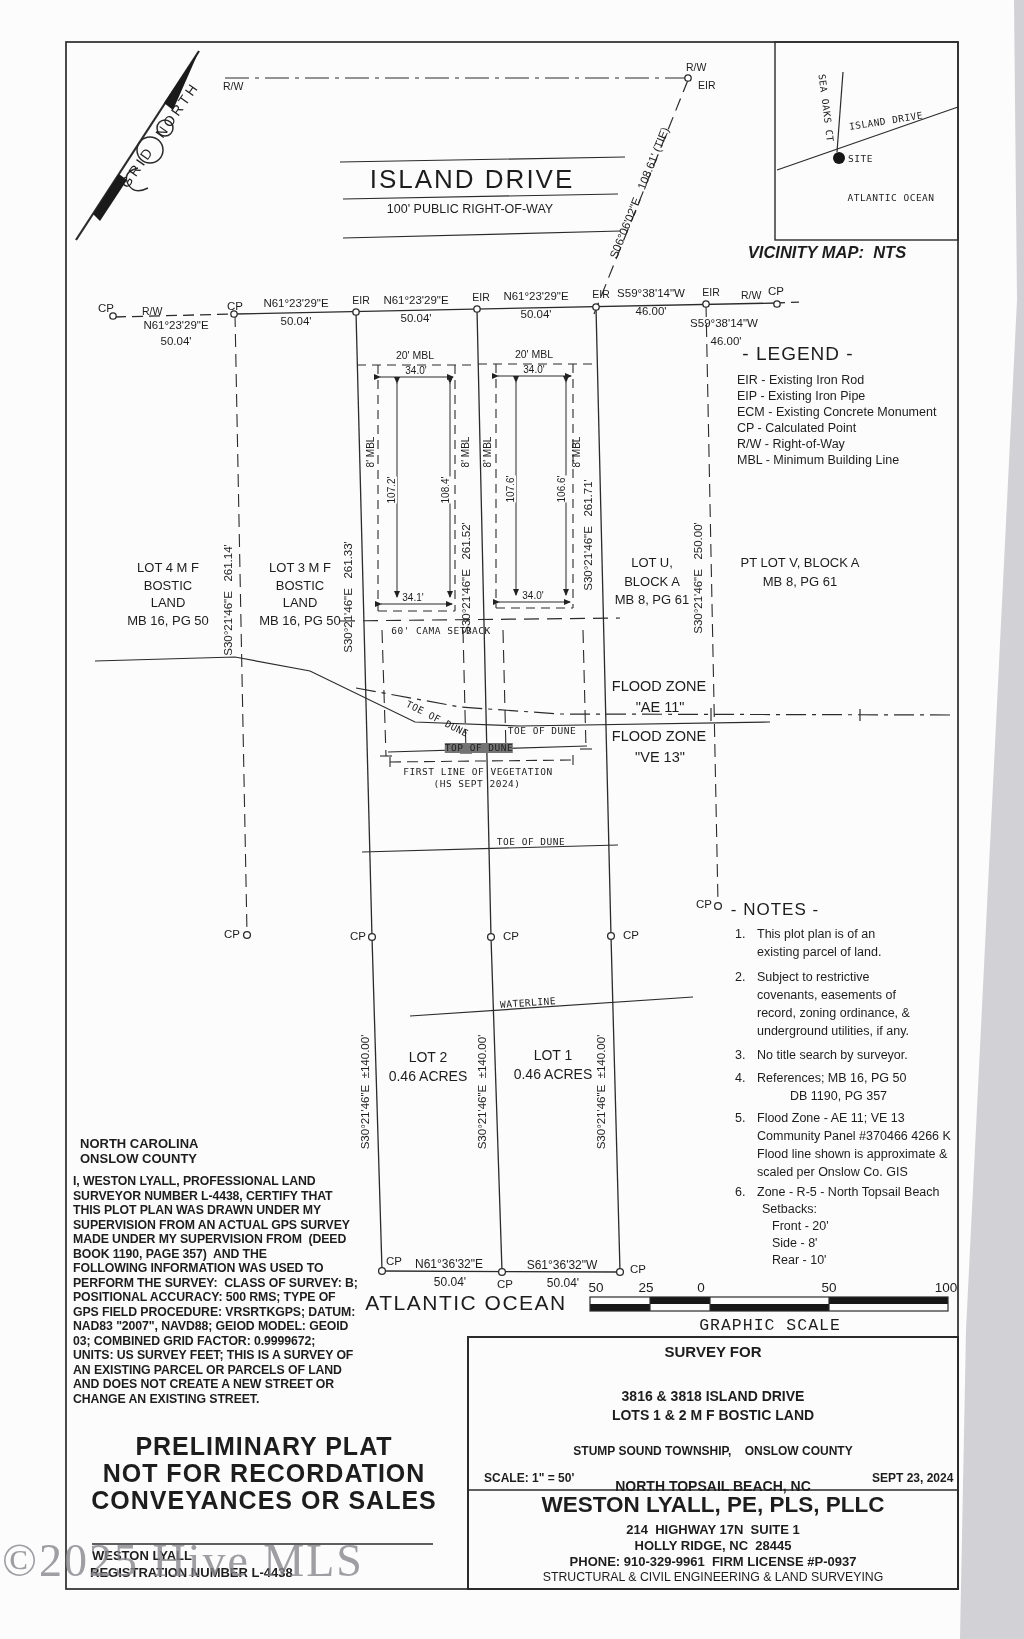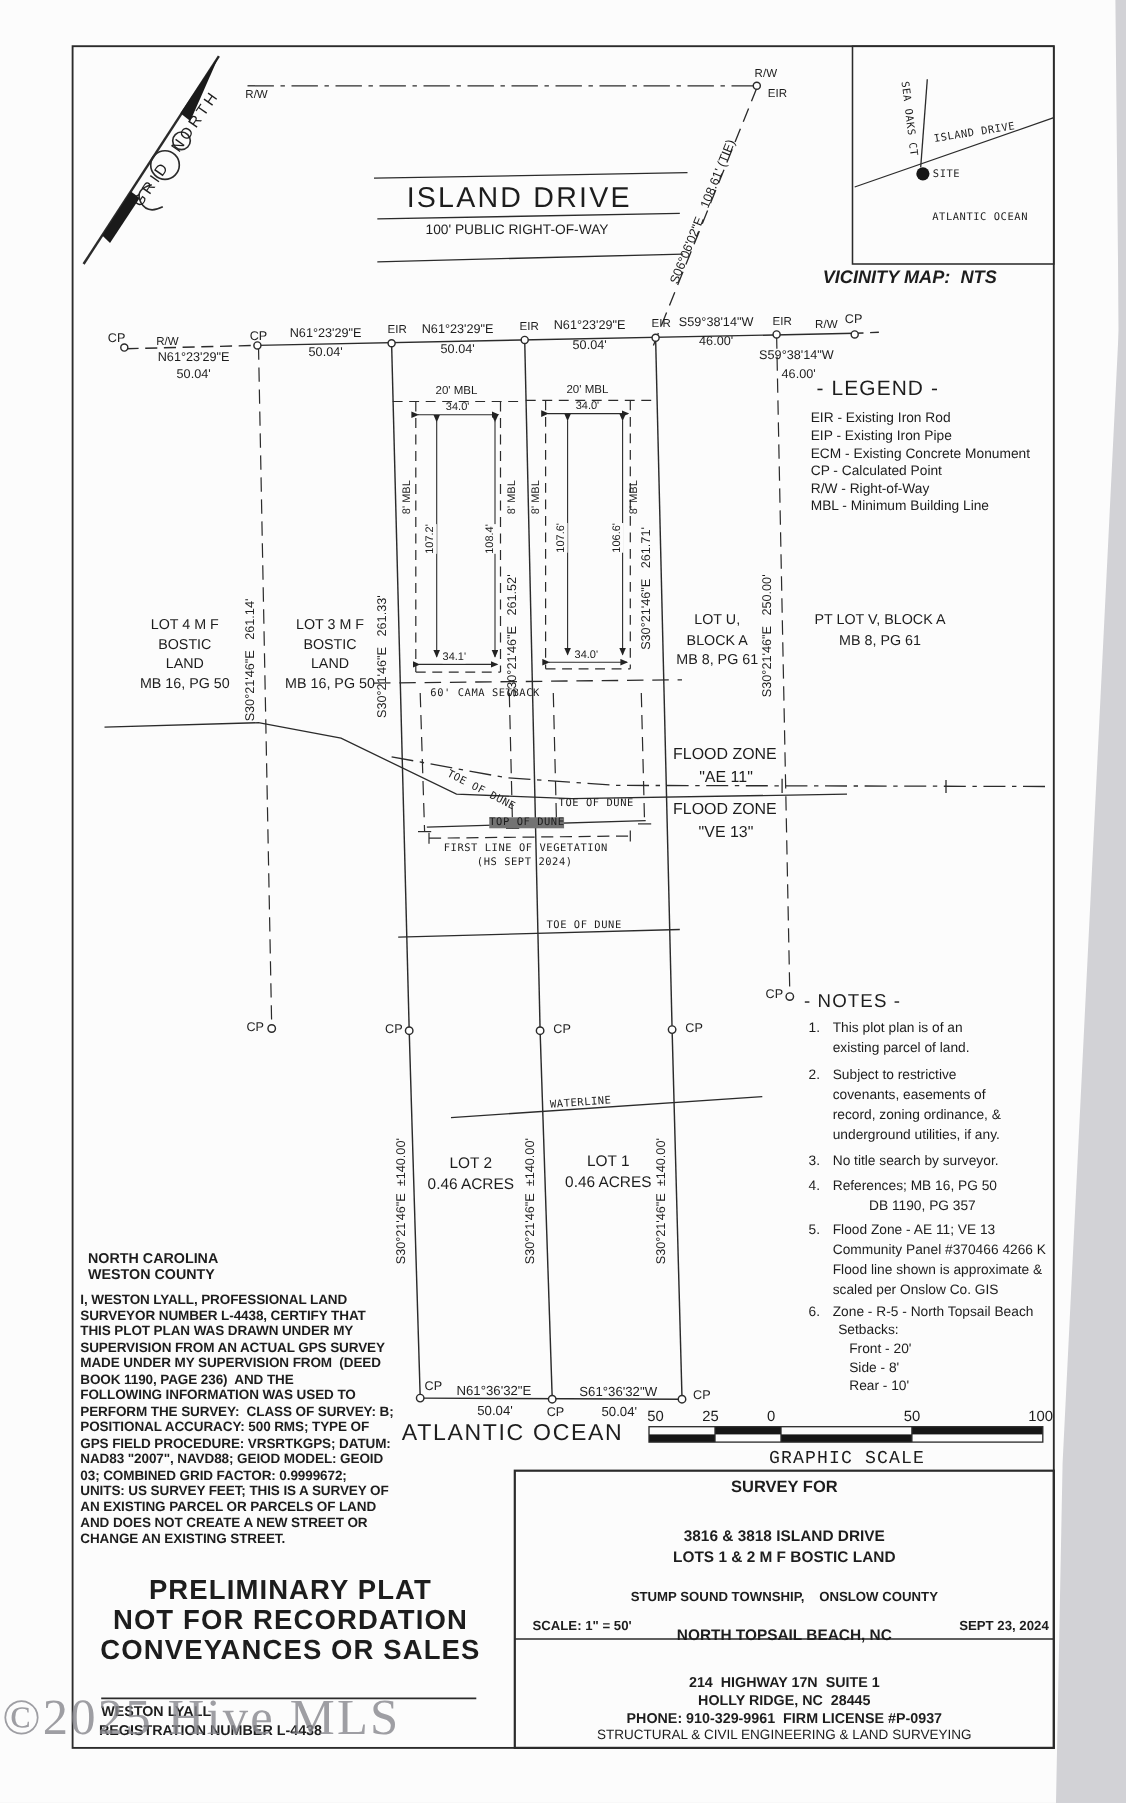--- a/index.html
+++ b/index.html
@@ -310,27 +310,27 @@
   <div class="t c" style="left:466px;top:1292px;font-size:21px;letter-spacing:1.5px;">ATLANTIC OCEAN</div>
 
   <div class="t c" style="left:596px;top:1281px;font-size:13.5px;">50</div>
   <div class="t c" style="left:646px;top:1281px;font-size:13.5px;">25</div>
   <div class="t c" style="left:701px;top:1281px;font-size:13.5px;">0</div>
   <div class="t c" style="left:829px;top:1281px;font-size:13.5px;">50</div>
   <div class="t c" style="left:946px;top:1281px;font-size:13.5px;">100</div>
   <div class="t c" style="left:770px;top:1318px;font-family:Liberation Mono, monospace;font-size:16.5px;letter-spacing:1px;">GRAPHIC SCALE</div>
 
   <div class="t b" style="left:80px;top:1137px;font-size:13px;">NORTH CAROLINA</div>
-  <div class="t b" style="left:80px;top:1152px;font-size:13px;">WESTON COUNTY</div>
+  <div class="t b" style="left:80px;top:1152px;font-size:13px;">ONSLOW COUNTY</div>
   <div class="t cert" style="left:73px;top:1174px;">I, WESTON LYALL, PROFESSIONAL LAND</div>
   <div class="t cert" style="left:73px;top:1189px;">SURVEYOR NUMBER L-4438, CERTIFY THAT</div>
   <div class="t cert" style="left:73px;top:1203px;">THIS PLOT PLAN WAS DRAWN UNDER MY</div>
   <div class="t cert" style="left:73px;top:1218px;">SUPERVISION FROM AN ACTUAL GPS SURVEY</div>
   <div class="t cert" style="left:73px;top:1232px;">MADE UNDER MY SUPERVISION FROM  (DEED</div>
-  <div class="t cert" style="left:73px;top:1247px;">BOOK 1190, PAGE 236)  AND THE</div>
+  <div class="t cert" style="left:73px;top:1247px;">BOOK 1190, PAGE 357)  AND THE</div>
   <div class="t cert" style="left:73px;top:1261px;">FOLLOWING INFORMATION WAS USED TO</div>
   <div class="t cert" style="left:73px;top:1276px;">PERFORM THE SURVEY:  CLASS OF SURVEY: B;</div>
   <div class="t cert" style="left:73px;top:1290px;">POSITIONAL ACCURACY: 500 RMS; TYPE OF</div>
   <div class="t cert" style="left:73px;top:1305px;">GPS FIELD PROCEDURE: VRSRTKGPS; DATUM:</div>
   <div class="t cert" style="left:73px;top:1319px;">NAD83 "2007", NAVD88; GEIOD MODEL: GEOID</div>
   <div class="t cert" style="left:73px;top:1334px;">03; COMBINED GRID FACTOR: 0.9999672;</div>
   <div class="t cert" style="left:73px;top:1348px;">UNITS: US SURVEY FEET; THIS IS A SURVEY OF</div>
   <div class="t cert" style="left:73px;top:1363px;">AN EXISTING PARCEL OR PARCELS OF LAND</div>
   <div class="t cert" style="left:73px;top:1377px;">AND DOES NOT CREATE A NEW STREET OR</div>
   <div class="t cert" style="left:73px;top:1392px;">CHANGE AN EXISTING STREET.</div>
@@ -342,19 +342,20 @@
   <div class="t b" style="left:92px;top:1549px;font-size:13px;">WESTON LYALL</div>
   <div class="t b" style="left:90px;top:1566px;font-size:13px;">REGISTRATION NUMBER L-4438</div>
 
   <div class="t c b" style="left:713px;top:1344px;font-size:15px;">SURVEY FOR</div>
   <div class="t c b" style="left:713px;top:1389px;font-size:14px;">3816 &amp; 3818 ISLAND DRIVE</div>
   <div class="t c b" style="left:713px;top:1408px;font-size:14px;">LOTS 1 &amp; 2 M F BOSTIC LAND</div>
   <div class="t c b" style="left:713px;top:1479px;font-size:14px;">NORTH TOPSAIL BEACH, NC</div>
   <div class="t c b" style="left:713px;top:1445px;font-size:12px;">STUMP SOUND TOWNSHIP,    ONSLOW COUNTY</div>
   <div class="t b" style="left:484px;top:1472px;font-size:12px;">SCALE: 1" = 50'</div>
   <div class="t b" style="left:872px;top:1472px;font-size:12px;">SEPT 23, 2024</div>
+  <div class="t c b" style="left:713px;top:1494px;font-size:22.5px;">WESTON LYALL, PE, PLS, PLLC</div>
   <div class="t c b" style="left:713px;top:1523px;font-size:13px;">214  HIGHWAY 17N  SUITE 1</div>
   <div class="t c b" style="left:713px;top:1539px;font-size:13px;">HOLLY RIDGE, NC  28445</div>
   <div class="t c b" style="left:713px;top:1555px;font-size:13px;">PHONE: 910-329-9961  FIRM LICENSE #P-0937</div>
   <div class="t c" style="left:713px;top:1571px;font-size:12.3px;">STRUCTURAL &amp; CIVIL ENGINEERING &amp; LAND SURVEYING</div>
 
   <div class="wm">©2025 Hive MLS</div>
 </div>
 
 </body></html>

